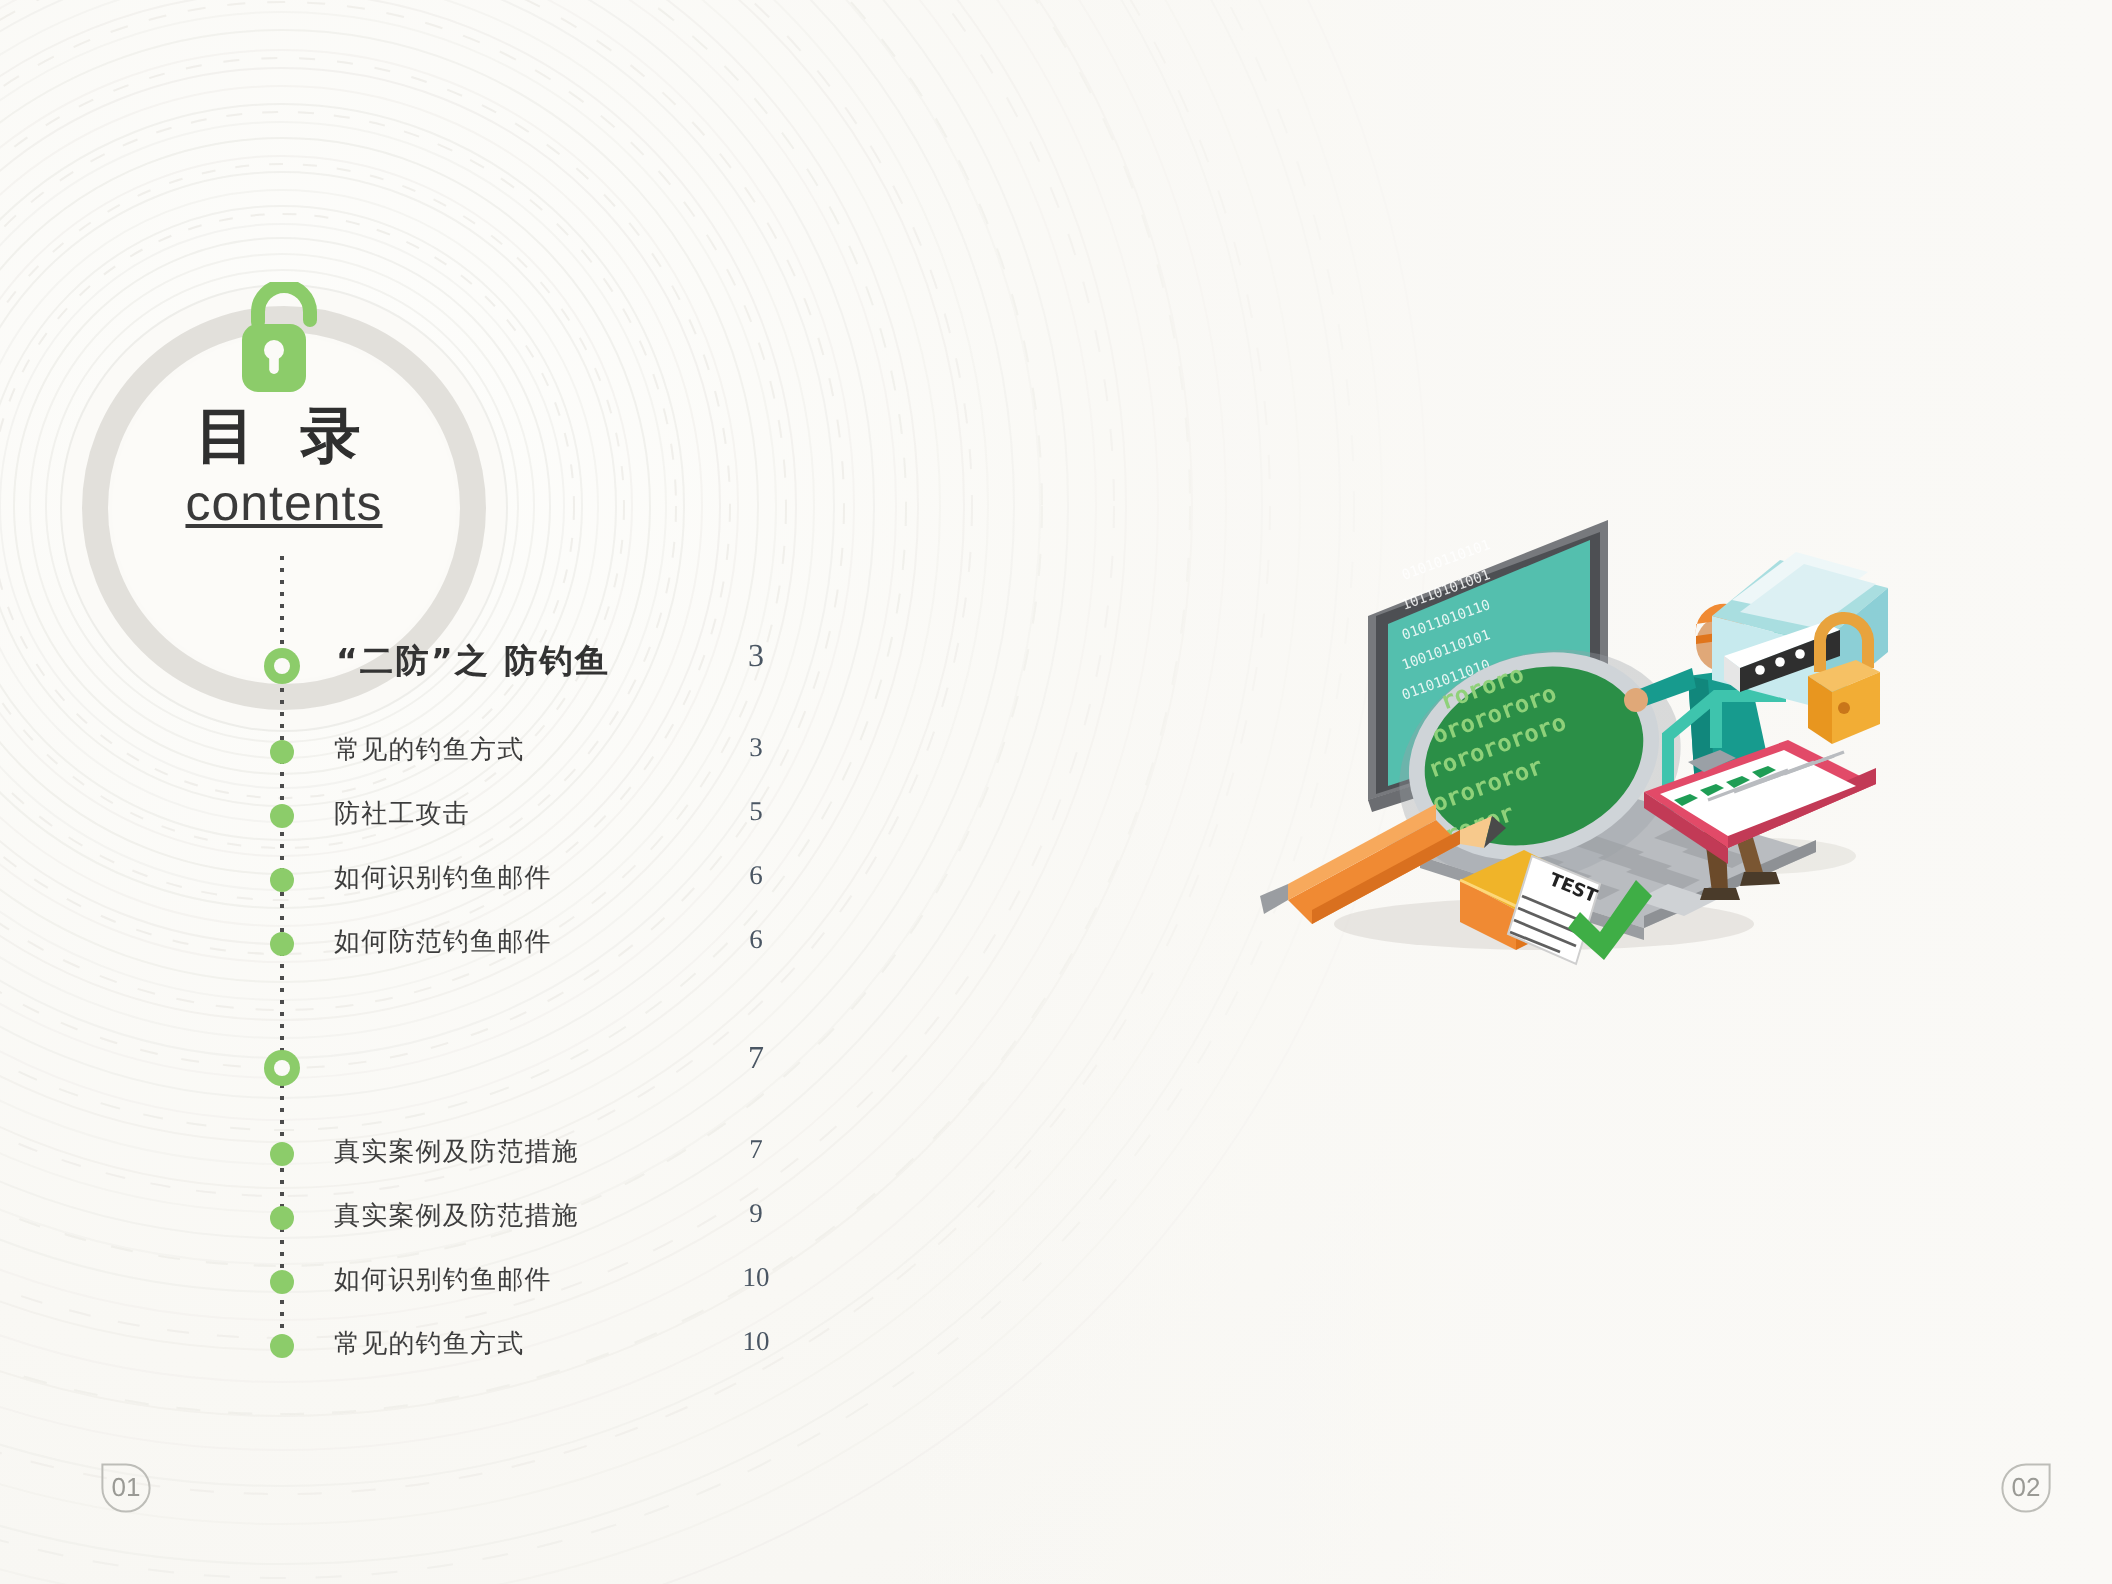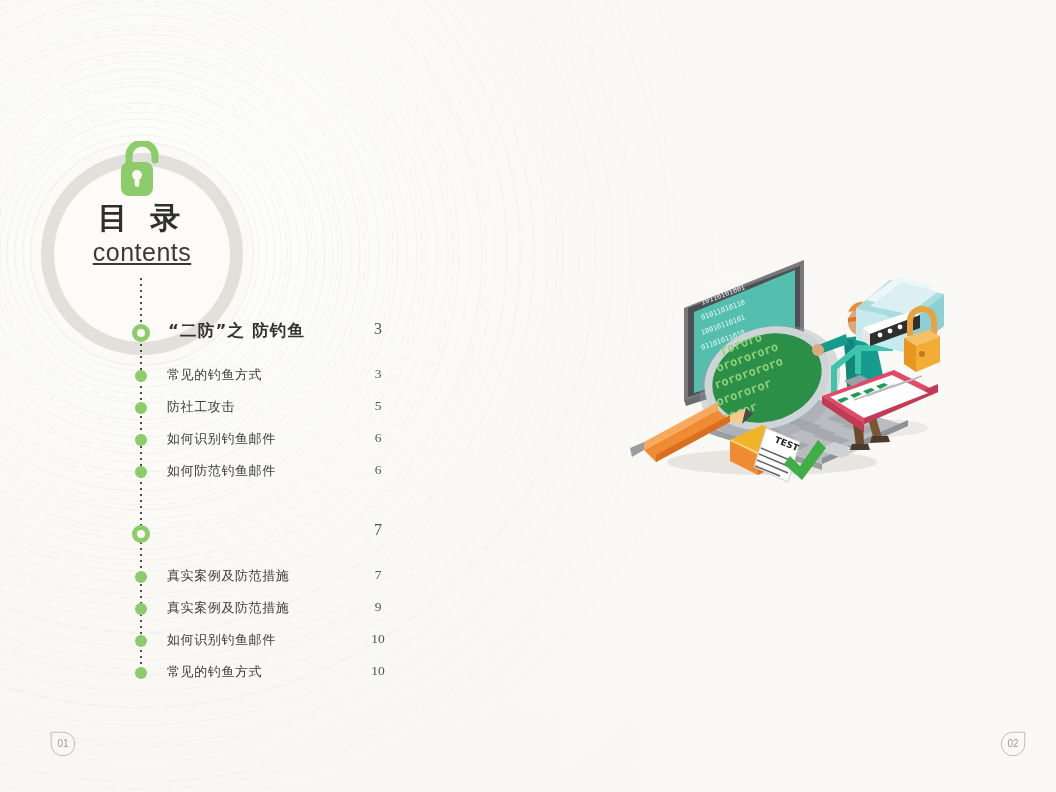--- a/index.html
+++ b/index.html
@@ -203,21 +203,21 @@
     top: 250px;
     width: 330px;
     height: 245px;
   }
 
   
   .page-badge {
     position: absolute;
     width: 26px;
     height: 26px;
-    font-size: 10px;
+    font-size: 13px;
     color: #9a9a95;
     line-height: 26px;
     text-align: center;
     font-family: "Liberation Sans", sans-serif;
   }
   #page-badge-left  { left: 50px;  top: 731px; }
   #page-badge-right { left: 976px; top: 731px; margin-left: 24px; }
   .badge-shape {
     position: absolute;
     left: 0; top: 0;

